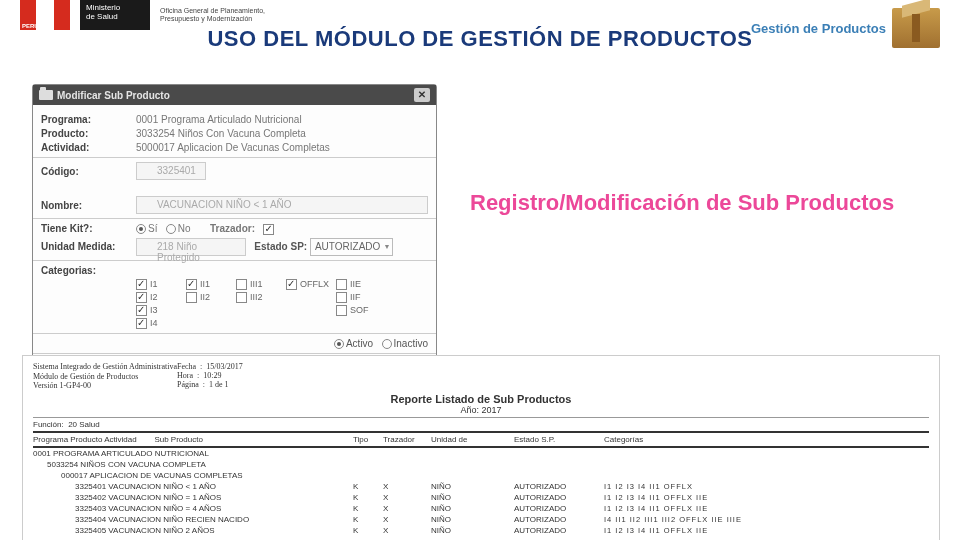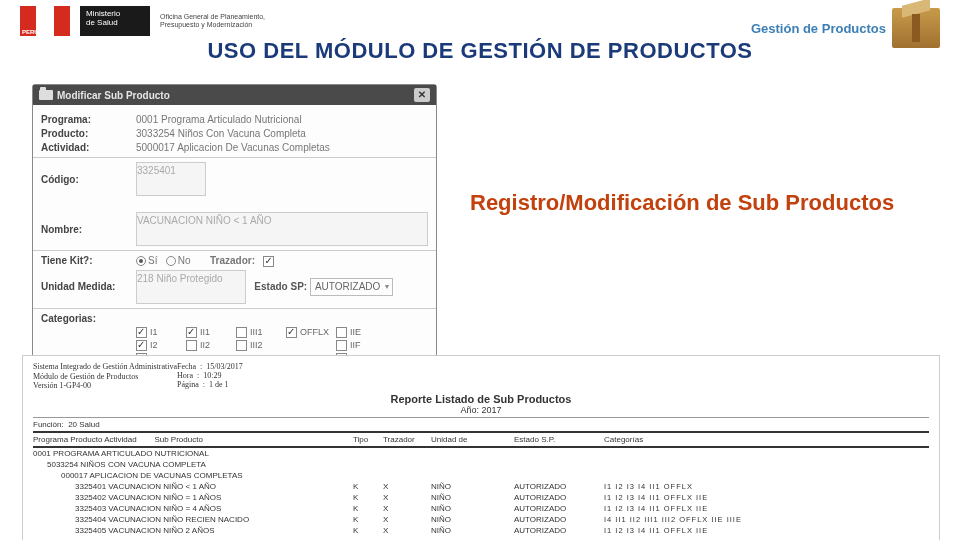--- a/index.html
+++ b/index.html
@@ -1,19 +1,19 @@
 <!DOCTYPE html>
 <html><head>
 <meta charset="utf-8">
 <style>
   * { box-sizing: border-box; margin: 0; padding: 0; }
   body { width: 960px; height: 540px; font-family: Arial, sans-serif; background: #fff; position: relative; overflow: hidden; }
 
   
-  .header { display: flex; align-items: center; padding: 6px 20px; gap: 10px; }
+  .header { display: flex; align-items: center; padding: 0 20px; gap: 10px; }
   .logo-peru { width: 50px; height: 30px; background: #d52b1e; position: relative; }
   .logo-peru::before { content: ""; position: absolute; left: 16px; top: 0; width: 18px; height: 100%; background: #fff; }
   .logo-peru span { position: absolute; bottom: 1px; left: 2px; font-size: 6px; color: #fff; font-weight: bold; }
   .logo-minsa { width: 70px; height: 30px; background: #1a1a1a; color: #fff; font-size: 8px; padding: 4px 6px; line-height: 1.1; }
   .logo-office { font-size: 7px; color: #444; line-height: 1.2; }
   .gestion-box { position: absolute; right: 20px; top: 8px; display: flex; align-items: center; gap: 6px; }
   .gestion-text { color: #3b7fb6; font-weight: bold; font-size: 13px; }
   .box-icon { width: 48px; height: 40px; background: linear-gradient(#c89b4a, #a07030); border-radius: 2px; position: relative; }
   .box-icon::before { content:""; position:absolute; top:-6px; left:10px; width:28px; height:12px; background:#d9b877; transform:skewY(-15deg); }
   .box-icon::after { content:""; position:absolute; top:6px; left:20px; width:8px; height:28px; background:#8a5a20; }
@@ -23,37 +23,37 @@
   
   .modal { position: absolute; left: 32px; top: 84px; width: 405px; border: 1px solid #888; border-radius: 3px; font-size: 10px; color: #555; background: #fdfdfd; filter: blur(.3px); }
   .modal-titlebar { background: #4a4a4a; color: #e5e5e5; padding: 3px 6px; display: flex; align-items: center; gap: 4px; font-weight: bold; }
   .folder-icon { width: 14px; height: 10px; background: #ddd; border-radius: 1px; position: relative; }
   .folder-icon::before { content:""; position:absolute; top:-3px; left:1px; width:6px; height:3px; background:#ddd; border-radius:1px 1px 0 0; }
   .close-icon { margin-left: auto; width: 16px; height: 14px; background:#ccc; color:#333; font-size:10px; text-align:center; line-height:14px; border-radius:2px; }
   .modal-body { padding: 6px 8px 10px; }
   .mrow { display: flex; align-items: center; margin: 3px 0; }
   .mlabel { width: 95px; font-weight: bold; font-size: 10px; color: #444; }
   .mval { flex: 1; color: #777; font-size: 10px; }
-  .input-box { background:#f5f5f5; border:1px solid #ccc; padding:2px 0; height:34px; font-size:10px; color:#aaa; }
+  .input-box { background:#f5f5f5; border:1px solid #ccc; padding:2px 20px; height:18px; font-size:10px; color:#aaa; }
   .radio-dot { display:inline-block; width:10px; height:10px; border:1px solid #888; border-radius:50%; vertical-align:middle; margin-right:2px; position:relative; }
   .radio-dot.on::after { content:""; position:absolute; inset:2px; background:#555; border-radius:50%; }
   .cb { display:inline-block; width:11px; height:11px; border:1px solid #888; vertical-align:middle; margin-right:3px; position:relative; background:#fff; }
   .cb.on::after { content:"✓"; position:absolute; top:-2px; left:0; font-size:10px; color:#333; }
   .select-box { border:1px solid #bbb; padding:1px 12px 1px 4px; font-size:10px; color:#666; position:relative; display:inline-block; height:18px; line-height:14px;}
   .select-box::after { content:"▼"; position:absolute; right:2px; top:1px; font-size:7px; color:#888; }
   .catgrid { display:grid; grid-template-columns: repeat(5, 50px); row-gap:2px; margin-left: 95px; font-size:9px; color:#666;}
   .catitem { display:flex; align-items:center; }
   .hr { border-top:1px solid #ccc; margin:4px -8px; }
   .btns { display:flex; gap:14px; padding:6px 0 0 10px; }
   .btn { border:1px solid #aaa; background:#f3f3f3; padding:3px 10px; border-radius:3px; font-size:11px; color:#444; display:flex; align-items:center; gap:4px; }
   .save-ico { width:12px; height:12px; background:#444; border-radius:1px; }
   .exit-ico { width:12px; height:12px; border:1px solid #555; position:relative; }
   .exit-ico::after { content:"→"; font-size:9px; position:absolute; top:-1px; left:3px; }
 
-  .side-title { position: absolute; left: 470px; top: 190px; font-size: 22px; font-weight: bold; color: #c2410c; white-space: nowrap; }
+  .side-title { position: absolute; left: 470px; top: 190px; font-size: 22px; font-weight: bold; color: #ec4899; white-space: nowrap; }
 
   
   .report { position:absolute; left: 22px; right: 20px; top: 355px; border:1px solid #ccc; font-size:9px; color:#333; background:#fff; padding:6px 10px; filter: blur(.2px);}
   .report-header { display:flex; justify-content:flex-start; font-family: 'Times New Roman', serif; font-size:8px; }
   .rh-left div { line-height:1.2; }
   .rh-right { text-align:left; font-size:8px; }
   .rh-right div { display:flex; gap:4px; }
   .report-title { text-align:center; font-weight:bold; font-size:11px; margin-top:2px;}
   .report-sub { text-align:center; font-size:9px; margin-bottom:2px;}
   .rrow { display:flex; border-top:1px solid #999; font-size:8px; padding:1px 0; }

